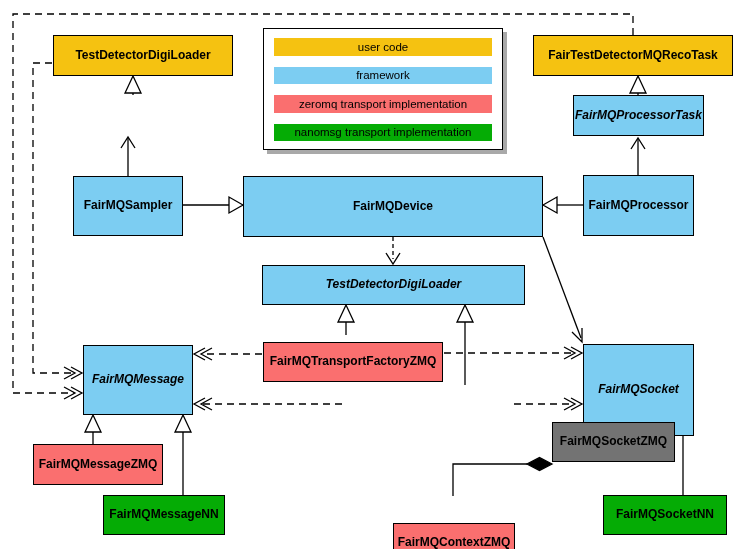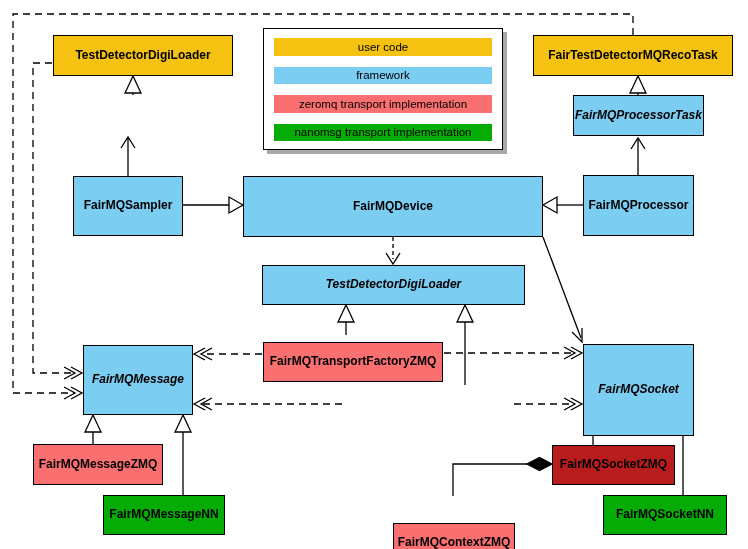--- a/index.html
+++ b/index.html
@@ -179,21 +179,21 @@
   </div>
   <div class="node abstract" style="left: 583px; top: 344px; width: 111px; height: 92px; background-color: rgb(124, 205, 242);">
     <span>FairMQSocket</span>
   </div>
   <div class="node" style="left: 33px; top: 444px; width: 130px; height: 41px; background-color: rgb(250, 111, 111);">
     <span>FairMQMessageZMQ</span>
   </div>
   <div class="node" style="left: 103px; top: 495px; width: 122px; height: 40px; background-color: rgb(5, 172, 5);">
     <span>FairMQMessageNN</span>
   </div>
-  <div class="node" style="left: 552px; top: 445px; width: 123px; height: 40px; background-color: #b91c1c;">
+  <div class="node" style="left: 552px; top: 422px; width: 123px; height: 40px; background-color: #737373;">
     <span>FairMQSocketZMQ</span>
   </div>
   <div class="node" style="left: 393px; top: 496px; width: 122px; height: 40px; background-color: rgb(250, 111, 111); margin-top: 27px;">
     <span>FairMQContextZMQ</span>
   </div>
   <div class="node" style="left: 603px; top: 495px; width: 124px; height: 40px; background-color: rgb(5, 172, 5);">
     <span>FairMQSocketNN</span>
   </div>
 
   <div class="legend">

